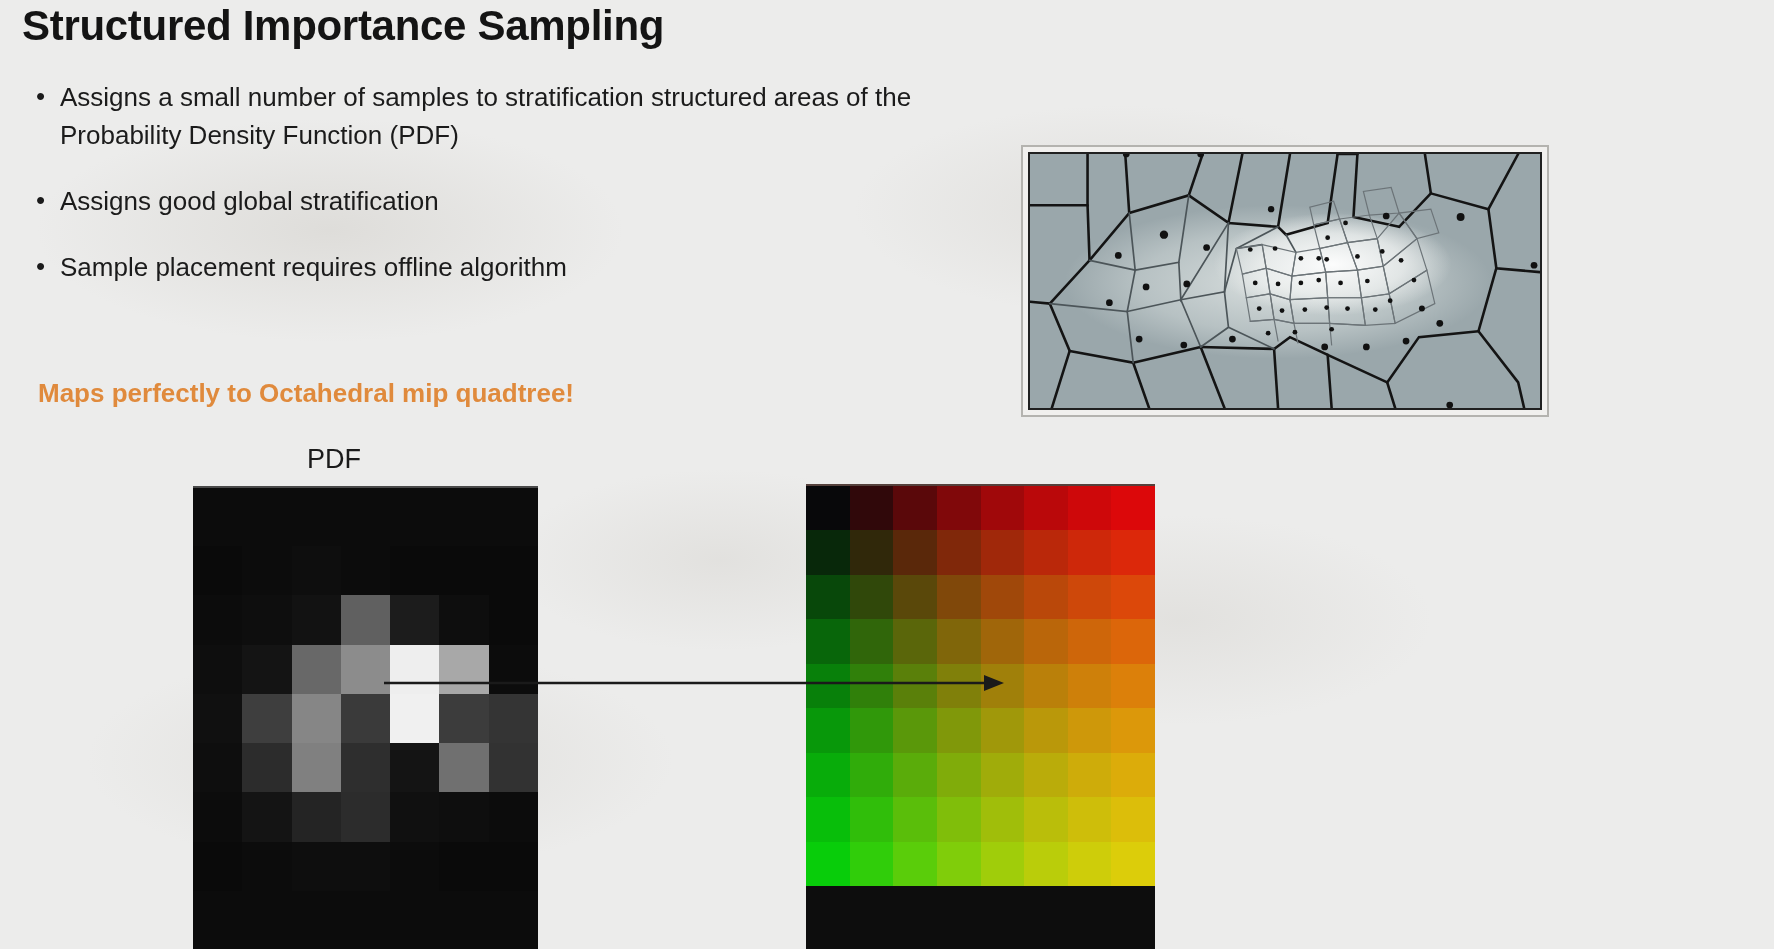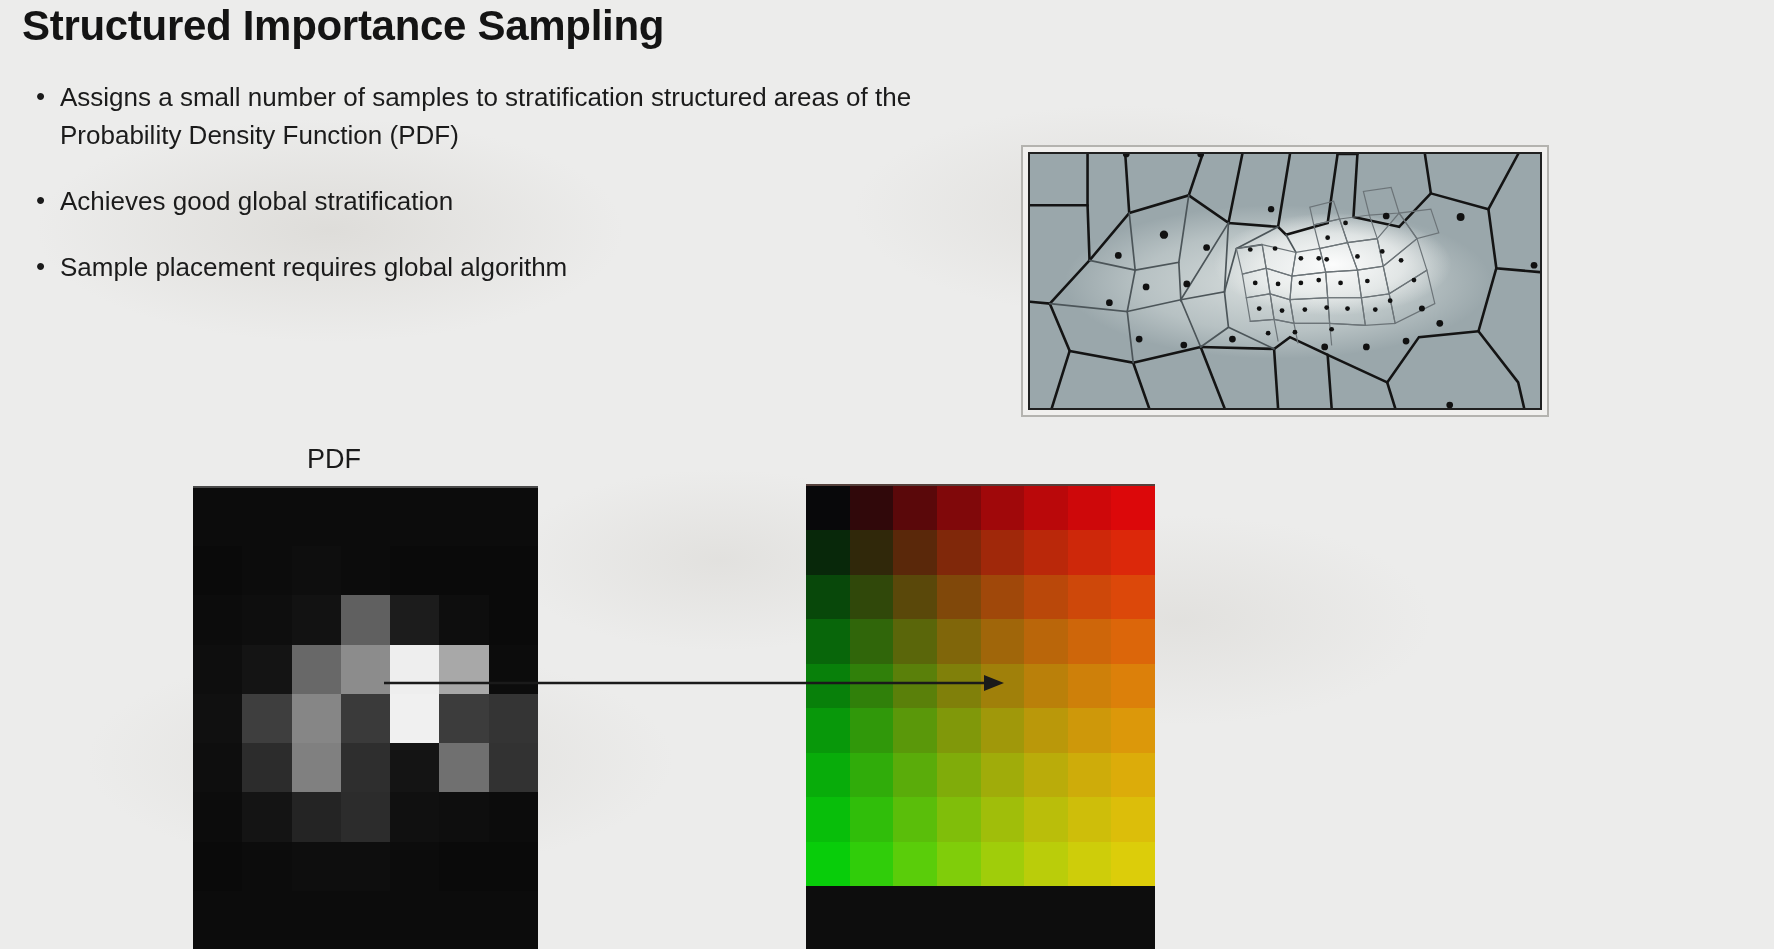--- a/index.html
+++ b/index.html
@@ -186,28 +186,29 @@
 
   <div class="slide-title">Structured Importance Sampling</div>
 
   <div class="bullet-list">
     <div class="bullet-row">
       <div class="bullet-dot">•</div>
       <div class="bullet-text">Assigns a small number of samples to stratification structured areas of the Probability Density Function (PDF)</div>
     </div>
     <div class="bullet-row" style="margin-top:26px;">
       <div class="bullet-dot">•</div>
-      <div class="bullet-text">Achieves good global stratification</div>
+      <div class="bullet-text">Assigns good global stratification</div>
     </div>
     <div class="bullet-row" style="margin-top:26px;">
       <div class="bullet-dot">•</div>
-      <div class="bullet-text">Sample placement requires global algorithm</div>
+      <div class="bullet-text">Sample placement requires offline algorithm</div>
     </div>
   </div>
 
+  <div class="highlight-line">Maps perfectly to Octahedral mip quadtree!</div>
 
   <div class="voronoi-frame">
     <div class="voronoi-inner">
       <svg class="voronoi-svg" viewBox="0 0 514 258" preserveAspectRatio="none">
         <defs>
           <radialGradient id="halo1" cx="50%" cy="50%" r="50%">
             <stop offset="0%" stop-color="#dfe4e3" stop-opacity="0.95"></stop>
             <stop offset="65%" stop-color="#cfd7d7" stop-opacity="0.55"></stop>
             <stop offset="100%" stop-color="#cfd7d7" stop-opacity="0"></stop>
           </radialGradient>

